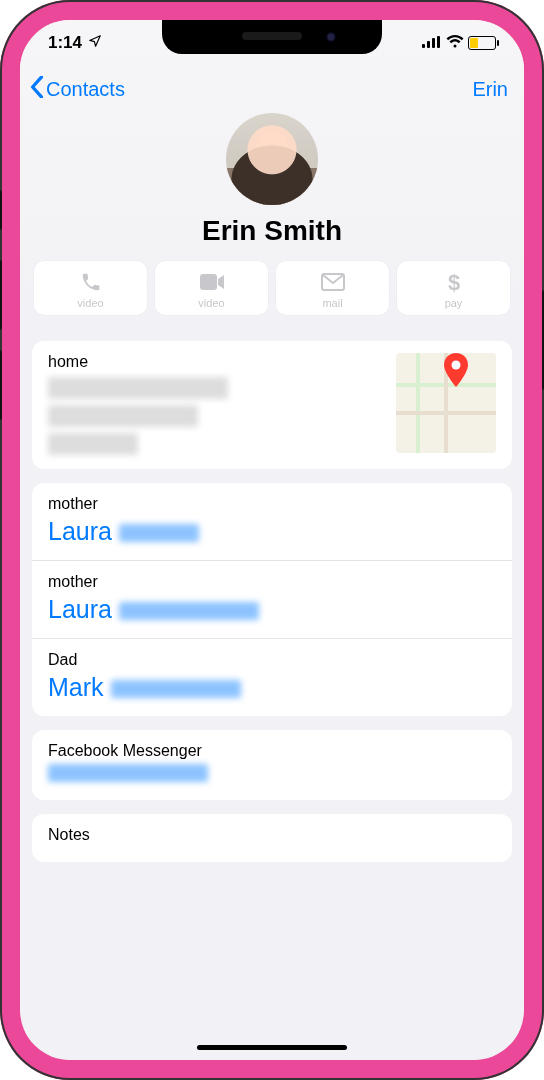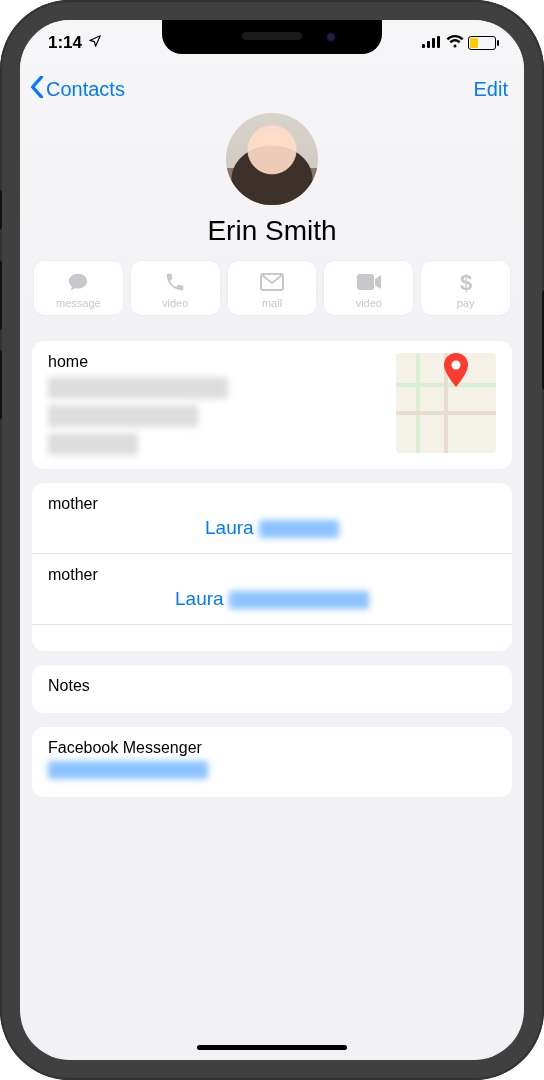--- a/index.html
+++ b/index.html
@@ -1,20 +1,20 @@
 <!DOCTYPE html>
 <html><head>
 <meta charset="utf-8">
 <style>
   * { box-sizing: border-box; margin: 0; padding: 0; }
   html, body { width: 544px; height: 1080px; background: #fff; font-family: -apple-system, "Helvetica Neue", Arial, sans-serif; }
   .phone-frame {
     position: relative;
     width: 544px; height: 1080px;
-    background: #404040;
+    background: #ec4899;
     border-radius: 70px;
     padding: 20px;
     box-shadow: inset 0 0 0 2px #333;
   }
   .side-btn { position:absolute; background:#111; border-radius:3px; }
   .sb-left1 { left:-4px; top:190px; width:6px; height:40px; }
   .sb-left2 { left:-4px; top:260px; width:6px; height:70px; }
   .sb-left3 { left:-4px; top:350px; width:6px; height:70px; }
   .sb-right { right:-4px; top:290px; width:6px; height:100px; }
   .screen {
@@ -71,40 +71,40 @@
     background-color:#d4cfc7;
     position:relative; overflow:hidden;
   }
   .avatar::after{
     content:""; position:absolute; inset:0;
     background:
       radial-gradient(circle at 50% 40%, rgba(255,220,200,0.9) 0 24px, transparent 25px),
       radial-gradient(ellipse 60px 50px at 50% 72%, #3d3028 0 40px, transparent 41px),
       linear-gradient(to bottom, transparent 60%, #8a7668 60%);
   }
-  .contact-name { font-size:28px; font-weight:400; color:#000; }
+  .contact-name { font-size:28px; font-weight:700; color:#000; }
   .action-row {
     display:flex; gap:8px; padding: 0 14px 12px;
   }
   .action-btn {
     flex:1; background:#fff; border-radius:10px; padding:10px 4px 6px;
     display:flex; flex-direction:column; align-items:center; gap:4px;
     box-shadow: 0 0 0 0.5px rgba(0,0,0,0.04);
   }
   .action-btn .ic { width:26px; height:22px; display:flex; align-items:center; justify-content:center; }
   .action-btn .lbl { font-size:11px; color:#c8c8cc; }
   .action-btn svg { fill:#c8c8cc; }
   .content { padding: 0 12px 20px; }
   .card {
     background:#fff; border-radius:12px; margin-top:14px; overflow:hidden;
   }
   .row { padding: 12px 16px 14px; position:relative; }
   .row + .row { border-top: 0.5px solid #e3e3e6; }
   .row-label { font-size:16px; color:#000; margin-bottom:4px; }
-  .row-value-link { font-size:19px; color:#007aff;text-align:center; }
+  .row-value-link { font-size:25px; color:#007aff; }
   .blur-rect { display:inline-block; background:#ddd; filter:blur(3px); border-radius:2px; }
   .blur-blue { background: rgba(0,122,255,0.45); }
   .addr-row { display:flex; }
   .addr-text { flex:1; }
   .addr-lines { margin-top:6px; display:flex; flex-direction:column; gap:6px; }
   .addr-lines .blur-rect { height:22px; }
   .map-thumb {
     width:100px; height:100px; border-radius:4px; position:relative; flex-shrink:0;
     background:
       linear-gradient(#f4f1e6,#f4f1e6);
@@ -170,62 +170,54 @@
     <div class="header-area">
       <div class="nav-bar">
         <div class="nav-back">
           <span>
             <svg width="14" height="22" viewBox="0 0 12 20">
                 <path d="M10 1L2 10l8 9" fill="none" stroke="#007aff" stroke-width="3" stroke-linecap="round" stroke-linejoin="round"></path>
               </svg>
           </span>
           <span>Contacts</span>
         </div>
-        <div class="nav-edit">Edit</div>
+        <div class="nav-edit">Erin</div>
       </div>
 
       <div class="contact-header">
         <div class="avatar"></div>
         <div class="contact-name">Erin Smith</div>
       </div>
 
       <div class="action-row">
         <div class="action-btn">
           <span class="ic">
-              <svg width="24" height="22" viewBox="0 0 24 24">
-                <path d="M12 3C6.5 3 2 6.6 2 11c0 2.4 1.3 4.5 3.4 6l-1 4 4.4-2.2c1 .2 2 .3 3.2.3 5.5 0 10-3.6 10-8S17.5 3 12 3z"></path>
-              </svg>
-            </span>
-          <span class="lbl">message</span>
-        </div>
-        <div class="action-btn">
-          <span class="ic">
               <svg width="22" height="22" viewBox="0 0 24 24">
                 <path d="M6.6 10.8c1.4 2.8 3.8 5.1 6.6 6.6l2.2-2.2c.3-.3.7-.4 1-.2 1.2.4 2.4.6 3.7.6.6 0 1 .4 1 1V20c0 .6-.4 1-1 1C10.6 21 3 13.4 3 4c0-.6.4-1 1-1h3.4c.6 0 1 .4 1 1 0 1.3.2 2.5.6 3.7.1.3 0 .8-.2 1l-2.2 2.1z"></path>
+              </svg>
+            </span>
+          <span class="lbl">video</span>
+        </div>
+        <div class="action-btn">
+          <span class="ic">
+              <svg width="26" height="18" viewBox="0 0 26 18">
+                <rect x="1" y="1" width="17" height="16" rx="3"></rect>
+                <path d="M19 6l6-4v14l-6-4z"></path>
               </svg>
             </span>
           <span class="lbl">video</span>
         </div>
         <div class="action-btn">
           <span class="ic">
               <svg width="24" height="18" viewBox="0 0 24 18">
                 <rect x="1" y="1" width="22" height="16" rx="2" fill="none" stroke="#c8c8cc" stroke-width="2"></rect>
                 <path d="M2 2l10 8L22 2" fill="none" stroke="#c8c8cc" stroke-width="2"></path>
               </svg>
             </span>
           <span class="lbl">mail</span>
-        </div>
-        <div class="action-btn">
-          <span class="ic">
-              <svg width="26" height="18" viewBox="0 0 26 18">
-                <rect x="1" y="1" width="17" height="16" rx="3"></rect>
-                <path d="M19 6l6-4v14l-6-4z"></path>
-              </svg>
-            </span>
-          <span class="lbl">video</span>
         </div>
         <div class="action-btn">
           <span class="ic">
               <svg width="14" height="24" viewBox="0 0 14 24">
                 <text x="7" y="20" text-anchor="middle" font-size="22" font-weight="600" fill="#c8c8cc">$</text>
               </svg>
             </span>
           <span class="lbl">pay</span>
         </div>
       </div>
@@ -264,35 +256,40 @@
           </div>
         </div>
         <div class="row">
           <div class="row-label">mother</div>
           <div class="row-value-link">
             <span>Laura</span>
             <span class="blur-rect blur-blue" style="width:140px;height:18px;vertical-align:middle"></span>
           </div>
         </div>
         <div class="row">
-        </div>
-      </div>
-
-      <div class="card">
-        <div class="row">
-          <div class="row-label">Notes</div>
+          <div class="row-label">Dad</div>
+          <div class="row-value-link">
+            <span>Mark</span>
+            <span class="blur-rect blur-blue" style="width:130px;height:18px;vertical-align:middle"></span>
+          </div>
         </div>
       </div>
 
       <div class="card">
         <div class="row">
           <div class="row-label">Facebook Messenger</div>
           <div>
             <span class="blur-rect blur-blue" style="width:160px;height:18px"></span>
           </div>
         </div>
       </div>
 
+      <div class="card">
+        <div class="row">
+          <div class="row-label">Notes</div>
+        </div>
+      </div>
+
     </div>
 
     <div class="home-indicator"></div>
   </div>
 </div>
 
 </body></html>

